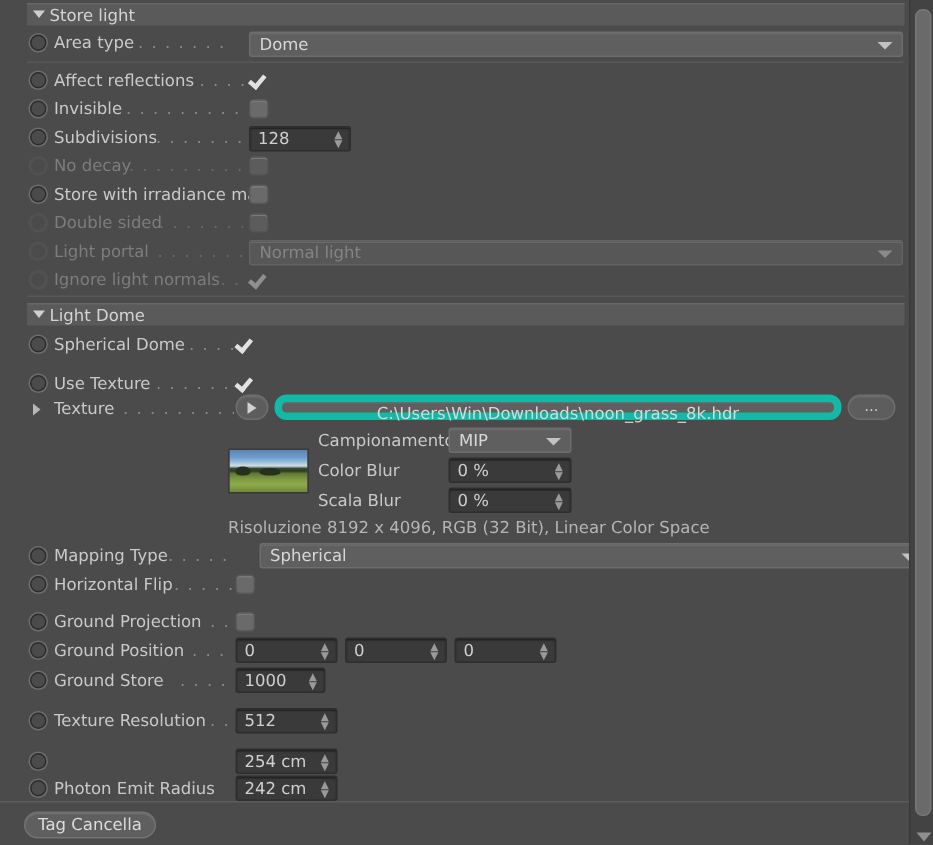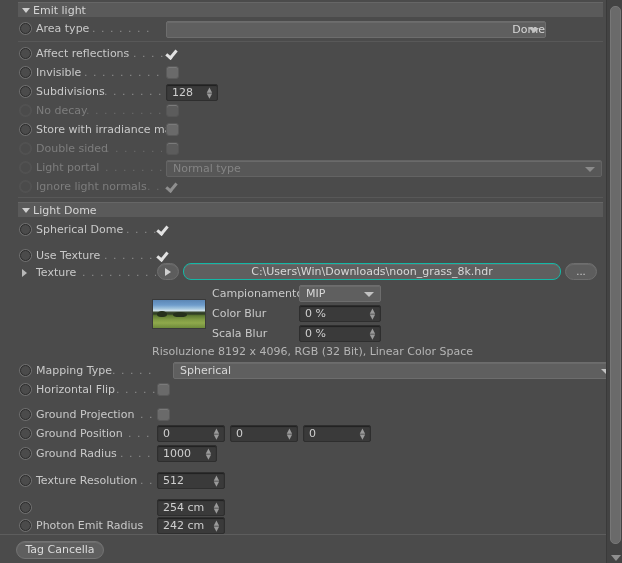--- a/index.html
+++ b/index.html
@@ -173,21 +173,21 @@
     border-width: 0 3px 3px 0;
     transform: rotate(40deg);
   }
   .checkbox.on.dim::after { border-color: #8f8f8f; }
   .checkbox.off.dim { background: #5c5c5c; border-color: #555; }
 
   .textfield {
     position: absolute;
     height: 17px;
     background: #5f5f5f;
-    border: 1px solid #14b8a6;
+    border: 5px solid #14b8a6;
     border-radius: 8px;
     box-sizing: border-box;
     color: #d8d8d8;
     font-size: 11px;
     line-height: 15px;
     text-align: center;
     box-shadow: inset 0 1px 0 #6b6b6b;
   }
   .rndbtn {
     position: absolute;
@@ -289,28 +289,28 @@
     height: 1px;
     background: #585858;
   }
 </style>
 </head>
 <body>
 
 <div id="panel">
 
   <div class="group-header" style="top:2px;">
-    <span class="tri"></span><span>Emit light</span>
+    <span class="tri"></span><span>Store light</span>
   </div>
 
   <div class="row" style="top:19px;">
     <span class="radio"></span>
     <span class="lbl">Area type</span>
     <span class="dots" style="left:92px; width:62px;">. . . . . . . . . . . . .</span>
-    <div class="combo" style="left:166px; top:2px; width:380px;text-align:right;">
+    <div class="combo" style="left:166px; top:2px; width:436px;">
       <span>Dome</span>
       <span class="cb-arrow"></span>
     </div>
   </div>
 
   <div class="sep" style="top:41px;"></div>
 
   <div class="row" style="top:44px;">
     <span class="radio"></span>
     <span class="lbl">Affect reflections</span>
@@ -322,21 +322,21 @@
     <span class="radio"></span>
     <span class="lbl">Invisible</span>
     <span class="dots" style="left:84px; width:78px;">. . . . . . . . . . . . .</span>
     <span class="checkbox off" style="left:166px; top:3px;"></span>
   </div>
 
   <div class="row" style="top:82px;">
     <span class="radio"></span>
     <span class="lbl">Subdivisions</span>
     <span class="dots" style="left:104px; width:58px;">. . . . . . . . . . .</span>
-    <div class="numfield" style="left:166px; top:2px; width:52px;">
+    <div class="numfield" style="left:166px; top:2px; width:68px;">
       <span>128</span>
       <span class="spin">
           <i>▲</i>
           <i>▼</i>
         </span>
     </div>
   </div>
 
   <div class="row" style="top:101px;">
     <span class="radio dim"></span>
@@ -357,21 +357,21 @@
     <span class="lbl dim">Double sided</span>
     <span class="dots dim" style="left:106px; width:56px;">. . . . . . . . . .</span>
     <span class="checkbox off dim" style="left:166px; top:3px;"></span>
   </div>
 
   <div class="row" style="top:158px;">
     <span class="radio dim"></span>
     <span class="lbl dim">Light portal</span>
     <span class="dots dim" style="left:96px; width:66px;">. . . . . . . . . . . .</span>
     <div class="combo dim" style="left:166px; top:2px; width:436px;">
-      <span>Normal type</span>
+      <span>Normal light</span>
       <span class="cb-arrow"></span>
     </div>
   </div>
 
   <div class="row" style="top:177px;">
     <span class="radio dim"></span>
     <span class="lbl dim">Ignore light normals</span>
     <span class="dots dim" style="left:138px; width:26px;">. . . . .</span>
     <span class="checkbox on dim" style="left:166px; top:3px;"></span>
   </div>
@@ -494,21 +494,21 @@
       <span>0</span>
       <span class="spin">
           <i>▲</i>
           <i>▼</i>
         </span>
     </div>
   </div>
 
   <div class="row" style="top:444px;">
     <span class="radio"></span>
-    <span class="lbl">Ground Radius</span>
+    <span class="lbl">Ground Store</span>
     <span class="dots" style="left:120px; width:36px;">. . . . .</span>
     <div class="numfield" style="left:157px; top:1px; width:60px;">
       <span>1000</span>
       <span class="spin">
           <i>▲</i>
           <i>▼</i>
         </span>
     </div>
   </div>
 

